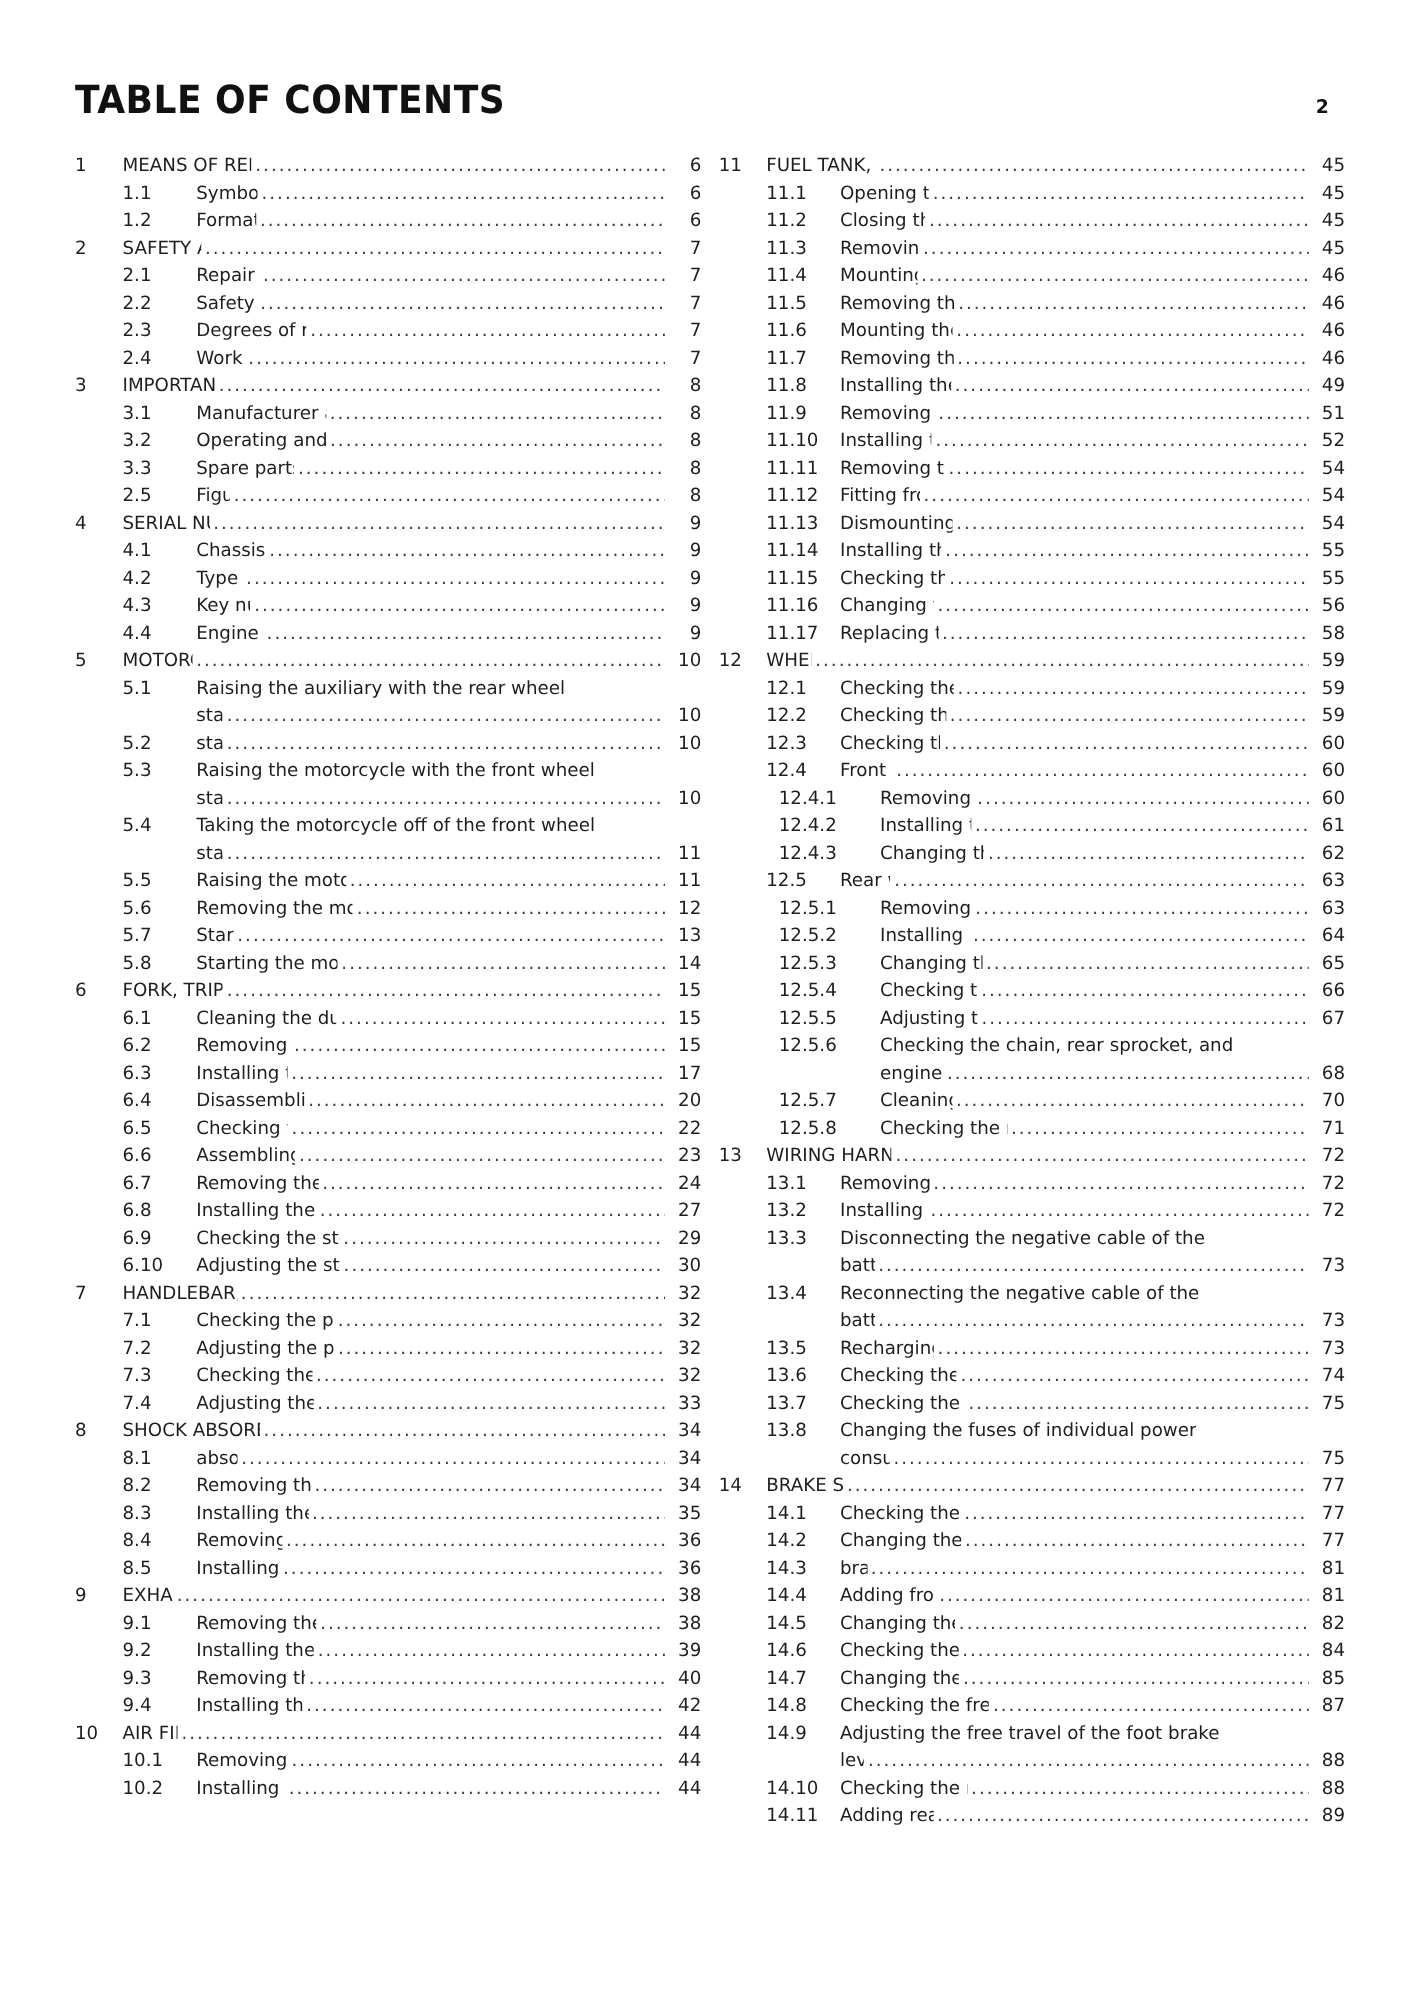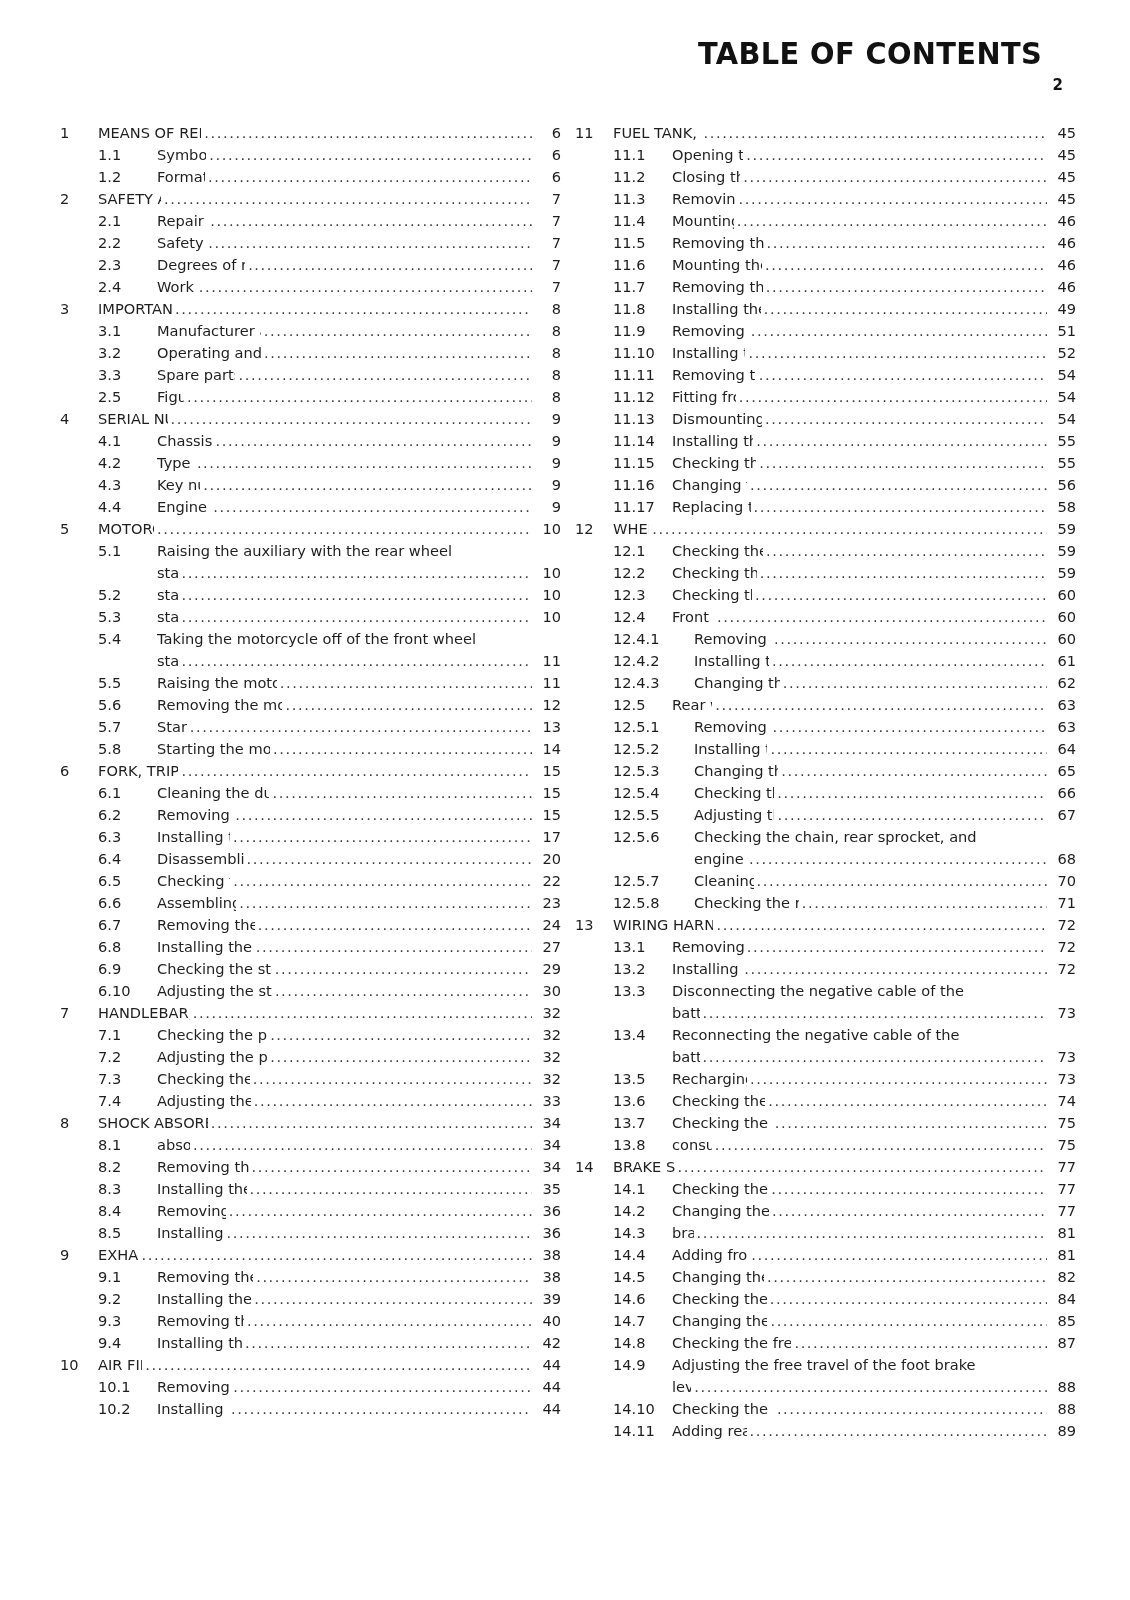--- a/index.html
+++ b/index.html
@@ -23,21 +23,20 @@
     box-sizing: border-box;
     padding: 38px 62px 0 60px;
   }
 
   
   .header {
     display: flex;
     align-items: flex-end;
     justify-content: space-between;
     height: 58px;
-    flex-direction: column;
   }
   .doc-title {
     font-family: "DejaVu Sans", "Liberation Sans", sans-serif;
     font-size: 31px;
     font-weight: 700;
     letter-spacing: 0.4px;
     line-height: 1;
     color: #111111;
     margin: 0;
     transform: scaleX(0.93);
@@ -72,21 +71,21 @@
     white-space: nowrap;
   }
 
   .num {
     flex: 0 0 auto;
     text-align: left;
   }
   
   .lvl1 > .num { width: 38px; margin-left: 0px; }
   .lvl2 > .num { width: 59px; margin-left: 38px; }
-  .lvl3 > .num { width: 81px; margin-left: 38px; }
+  .lvl3 > .num { width: 81px; margin-left: 48px; }
 
   .body {
     flex: 1 1 auto;
     min-width: 0;
     display: flex;
     flex-direction: column;
   }
 
   .row {
     display: flex;
@@ -343,20 +342,24 @@
             <div class="row">
               <span class="title">stand</span>
               <span class="leader"></span>
               <span class="pg">10</span>
             </div>
           </div>
         </div>
         <div class="entry lvl2">
           <span class="num">5.3</span>
           <div class="body">
+            <div class="row cont-first">
+              <span class="title">Raising the motorcycle with the front wheel</span>
+              <span class="pg">10</span>
+            </div>
             <div class="row">
               <span class="title">stand</span>
               <span class="leader"></span>
               <span class="pg">10</span>
             </div>
           </div>
         </div>
         <div class="entry lvl2">
           <span class="num">5.4</span>
           <div class="body">
@@ -1151,20 +1154,24 @@
             <div class="row">
               <span class="title">Checking the open-circuit current</span>
               <span class="leader"></span>
               <span class="pg">75</span>
             </div>
           </div>
         </div>
         <div class="entry lvl2">
           <span class="num">13.8</span>
           <div class="body">
+            <div class="row cont-first">
+              <span class="title">Changing the fuses of individual power</span>
+              <span class="pg">75</span>
+            </div>
             <div class="row">
               <span class="title">consumers</span>
               <span class="leader"></span>
               <span class="pg">75</span>
             </div>
           </div>
         </div>
         <div class="entry lvl1">
           <span class="num">14</span>
           <div class="body">

